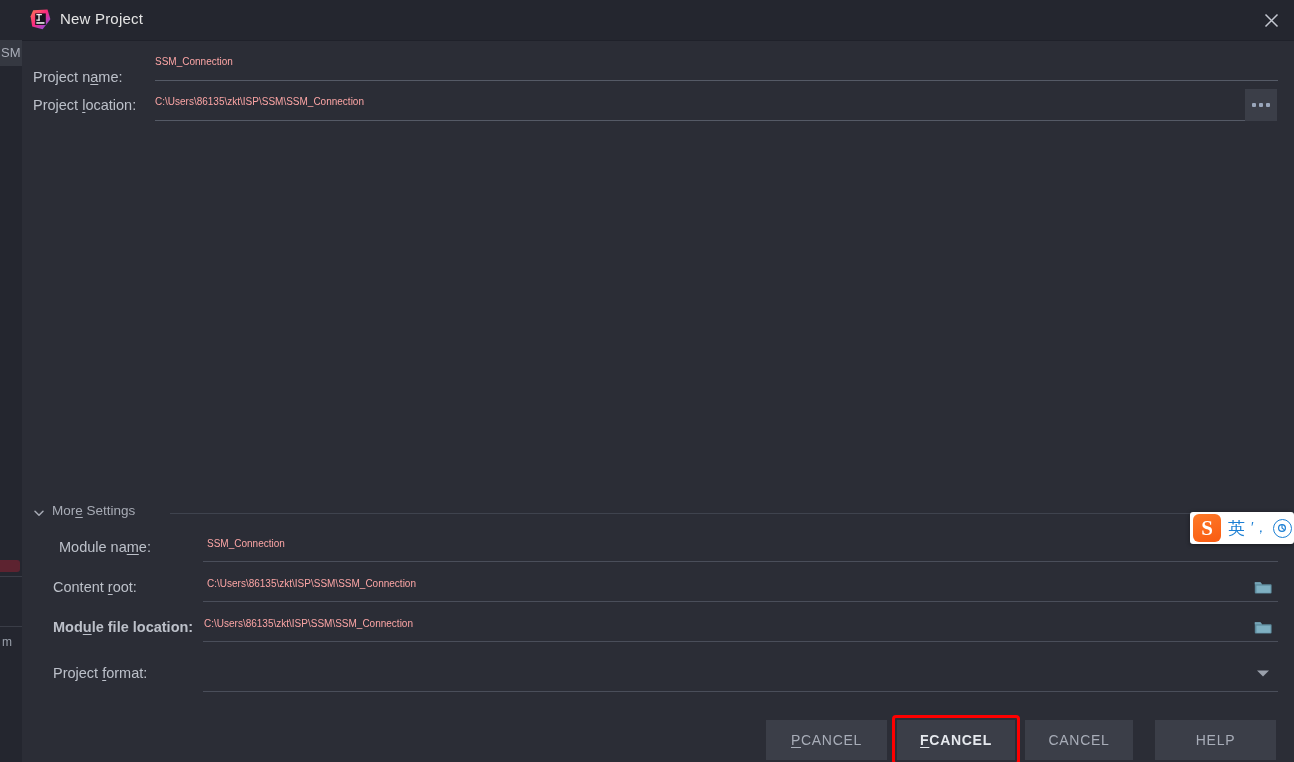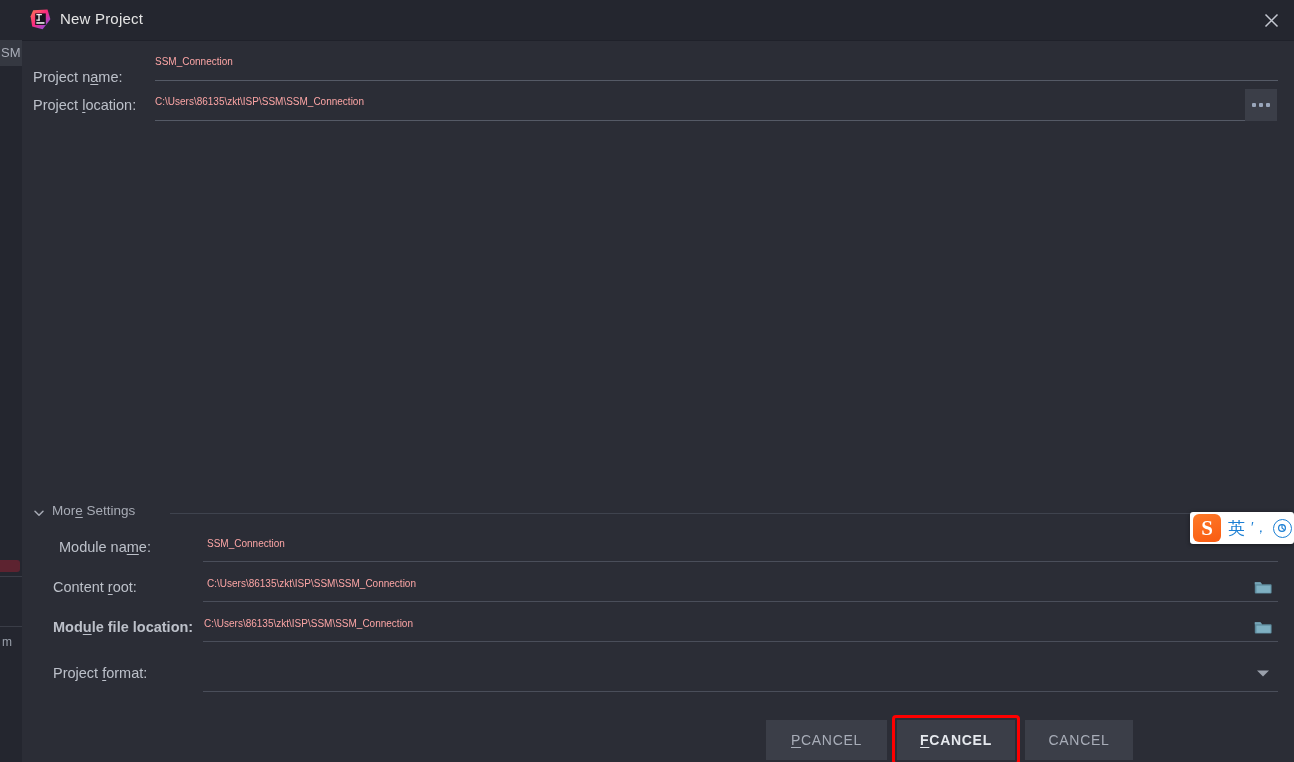--- a/index.html
+++ b/index.html
@@ -391,20 +391,25 @@
       <span>CANCEL</span>
     </button>
   <div class="red-ring" style="left:870px; top:715px; width:128px; height:50px;"></div>
 
   <button class="btn" style="left:1003px; top:720px; width:108px;">
       <span>CANCEL</span>
       <span class="mn"></span>
       <span></span>
     </button>
 
+  <button class="btn" style="left:1133px; top:720px; width:121px;">
+      <span>HELP</span>
+      <span class="mn"></span>
+      <span></span>
+    </button>
 
 </div>
 
 <div id="ime-bar">
   <span class="ime-logo">S</span>
   <span class="ime-cn">英</span>
   <span class="ime-ico">′，</span>
   <span class="ime-circle">
     <svg width="10" height="10" viewBox="0 0 10 10">
       <circle cx="5" cy="5" r="3.4" fill="none" stroke="#1b7fd4" stroke-width="1.2"></circle>

